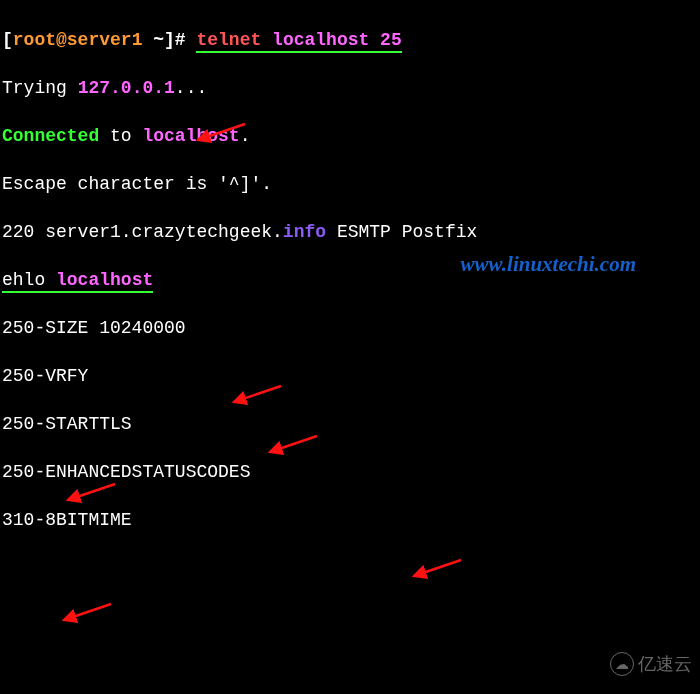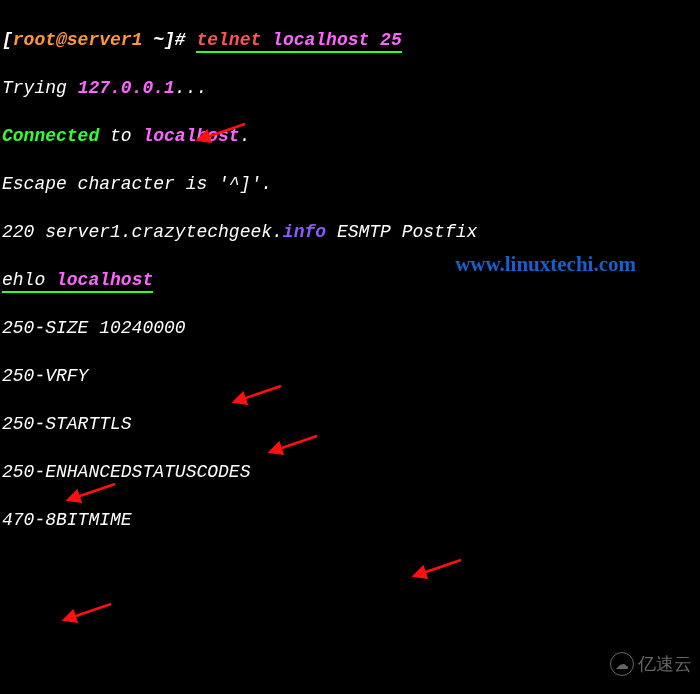--- a/index.html
+++ b/index.html
@@ -12,35 +12,36 @@
       color: #fff;
       width: 700px;
       height: 694px;
       position: relative;
       overflow: hidden;
     }
     .terminal {
       padding: 4px 2px;
       white-space: pre;
     }
-    .line { display: block; font-style: italic; }
+    .line { display: block; }
     .bold { font-weight: bold; }
     .orange { color: #ff9933; }
     .red { color: #ff5555; }
     .green { color: #33ff33; }
     .pink { color: #ff66ff; }
     .teal { color: #8b5cf6; }
     .underline-green { border-bottom: 2px solid #33ff33; padding-bottom: 1px; }
     .watermark-link {
       position: absolute;
       right: 64px;
       top: 252px;
       color: #1560c9;
       font-family: Georgia, "Times New Roman", serif;
       font-weight: bold;
+      font-style: italic;
       font-size: 21px;
     }
     .watermark-logo {
       position: absolute;
       right: 8px;
       bottom: 18px;
       font-family: Arial, sans-serif;
       color: rgba(120,120,120,0.85);
       font-size: 18px;
       display: flex;
@@ -69,21 +70,21 @@
 <span class="line"><span class="bold">[</span><span class="bold orange">root@server1</span><span class="bold"> ~</span><span class="bold">]# </span><span class="underline-green"><span class="bold red">telnet</span><span> </span><span class="bold pink">localhost</span><span> </span><span class="bold pink">25</span></span></span>
 <span class="line"><span>Trying </span><span class="bold pink">127.0.0.1</span><span>...</span></span>
 <span class="line"><span class="bold green">Connected</span><span> to </span><span class="bold pink">localhost</span><span>.</span></span>
 <span class="line">Escape character is '^]'.</span>
 <span class="line"><span>220 server1.crazytechgeek.</span><span class="bold teal">info</span><span> ESMTP Postfix</span></span>
 <span class="line"><span class="underline-green"><span>ehlo </span><span class="bold pink">localhost</span></span></span>
 <span class="line">250-SIZE 10240000</span>
 <span class="line">250-VRFY</span>
 <span class="line">250-STARTTLS</span>
 <span class="line">250-ENHANCEDSTATUSCODES</span>
-<span class="line">470-8BITMIME</span>
+<span class="line">310-8BITMIME</span>
 
 
 
 
 
 
 
 
 
 

